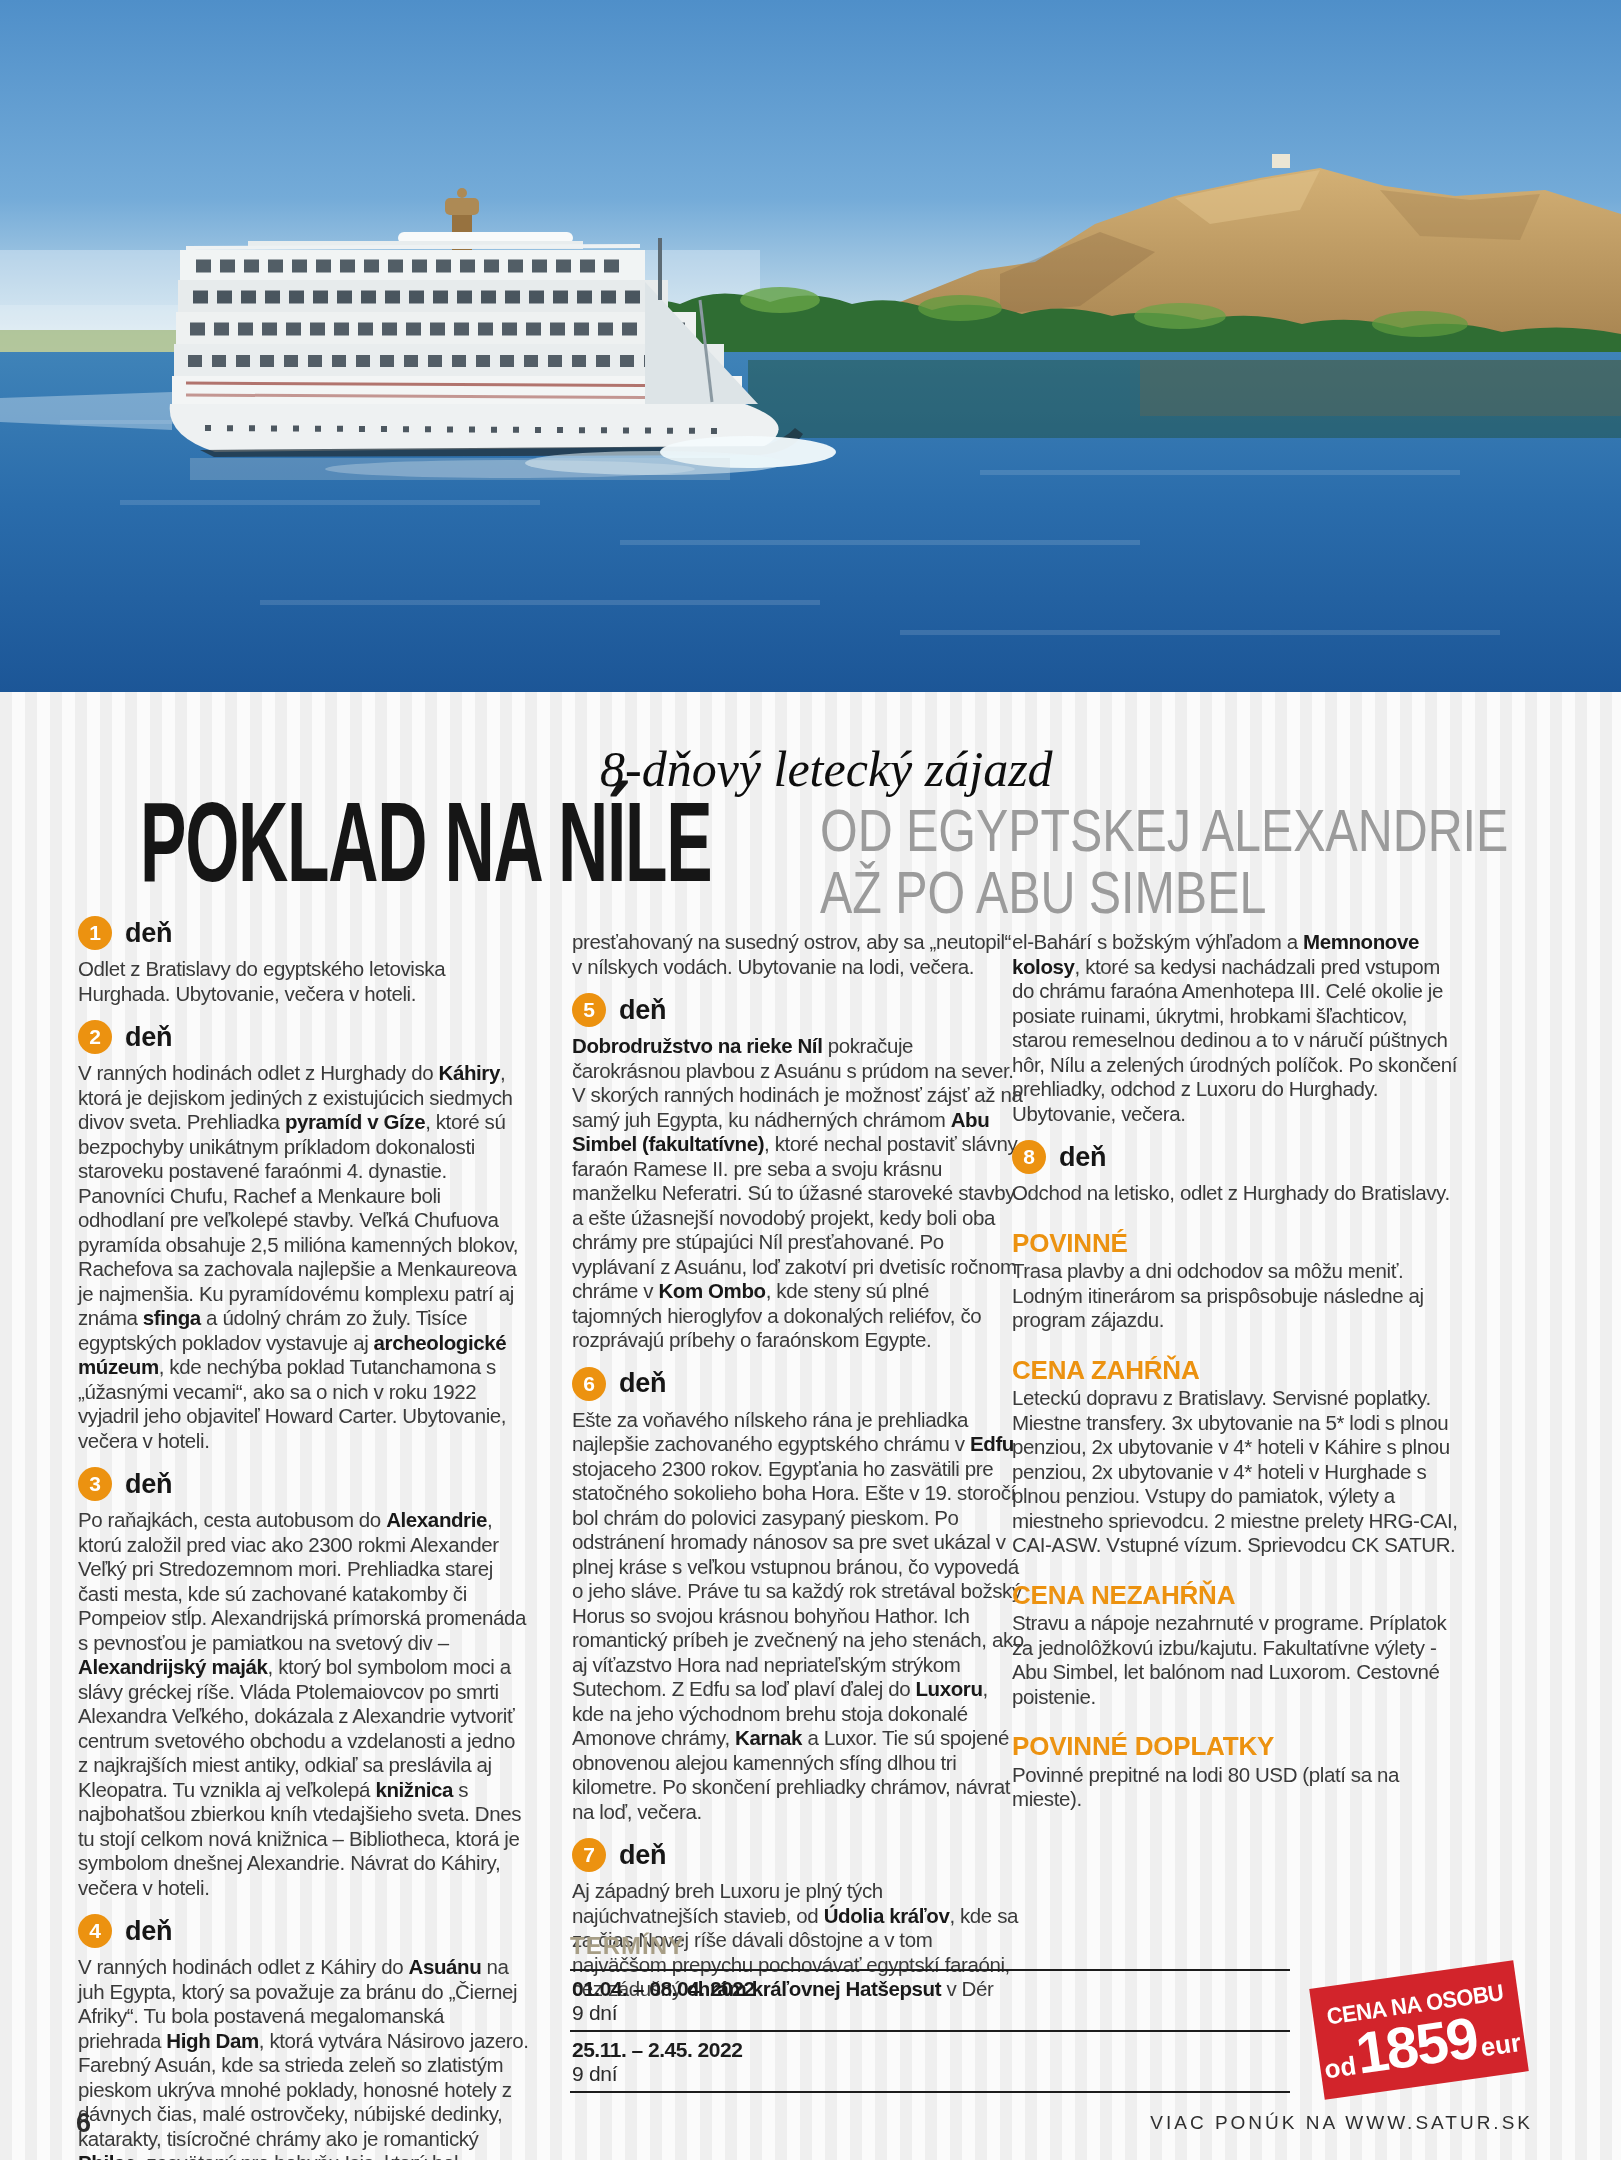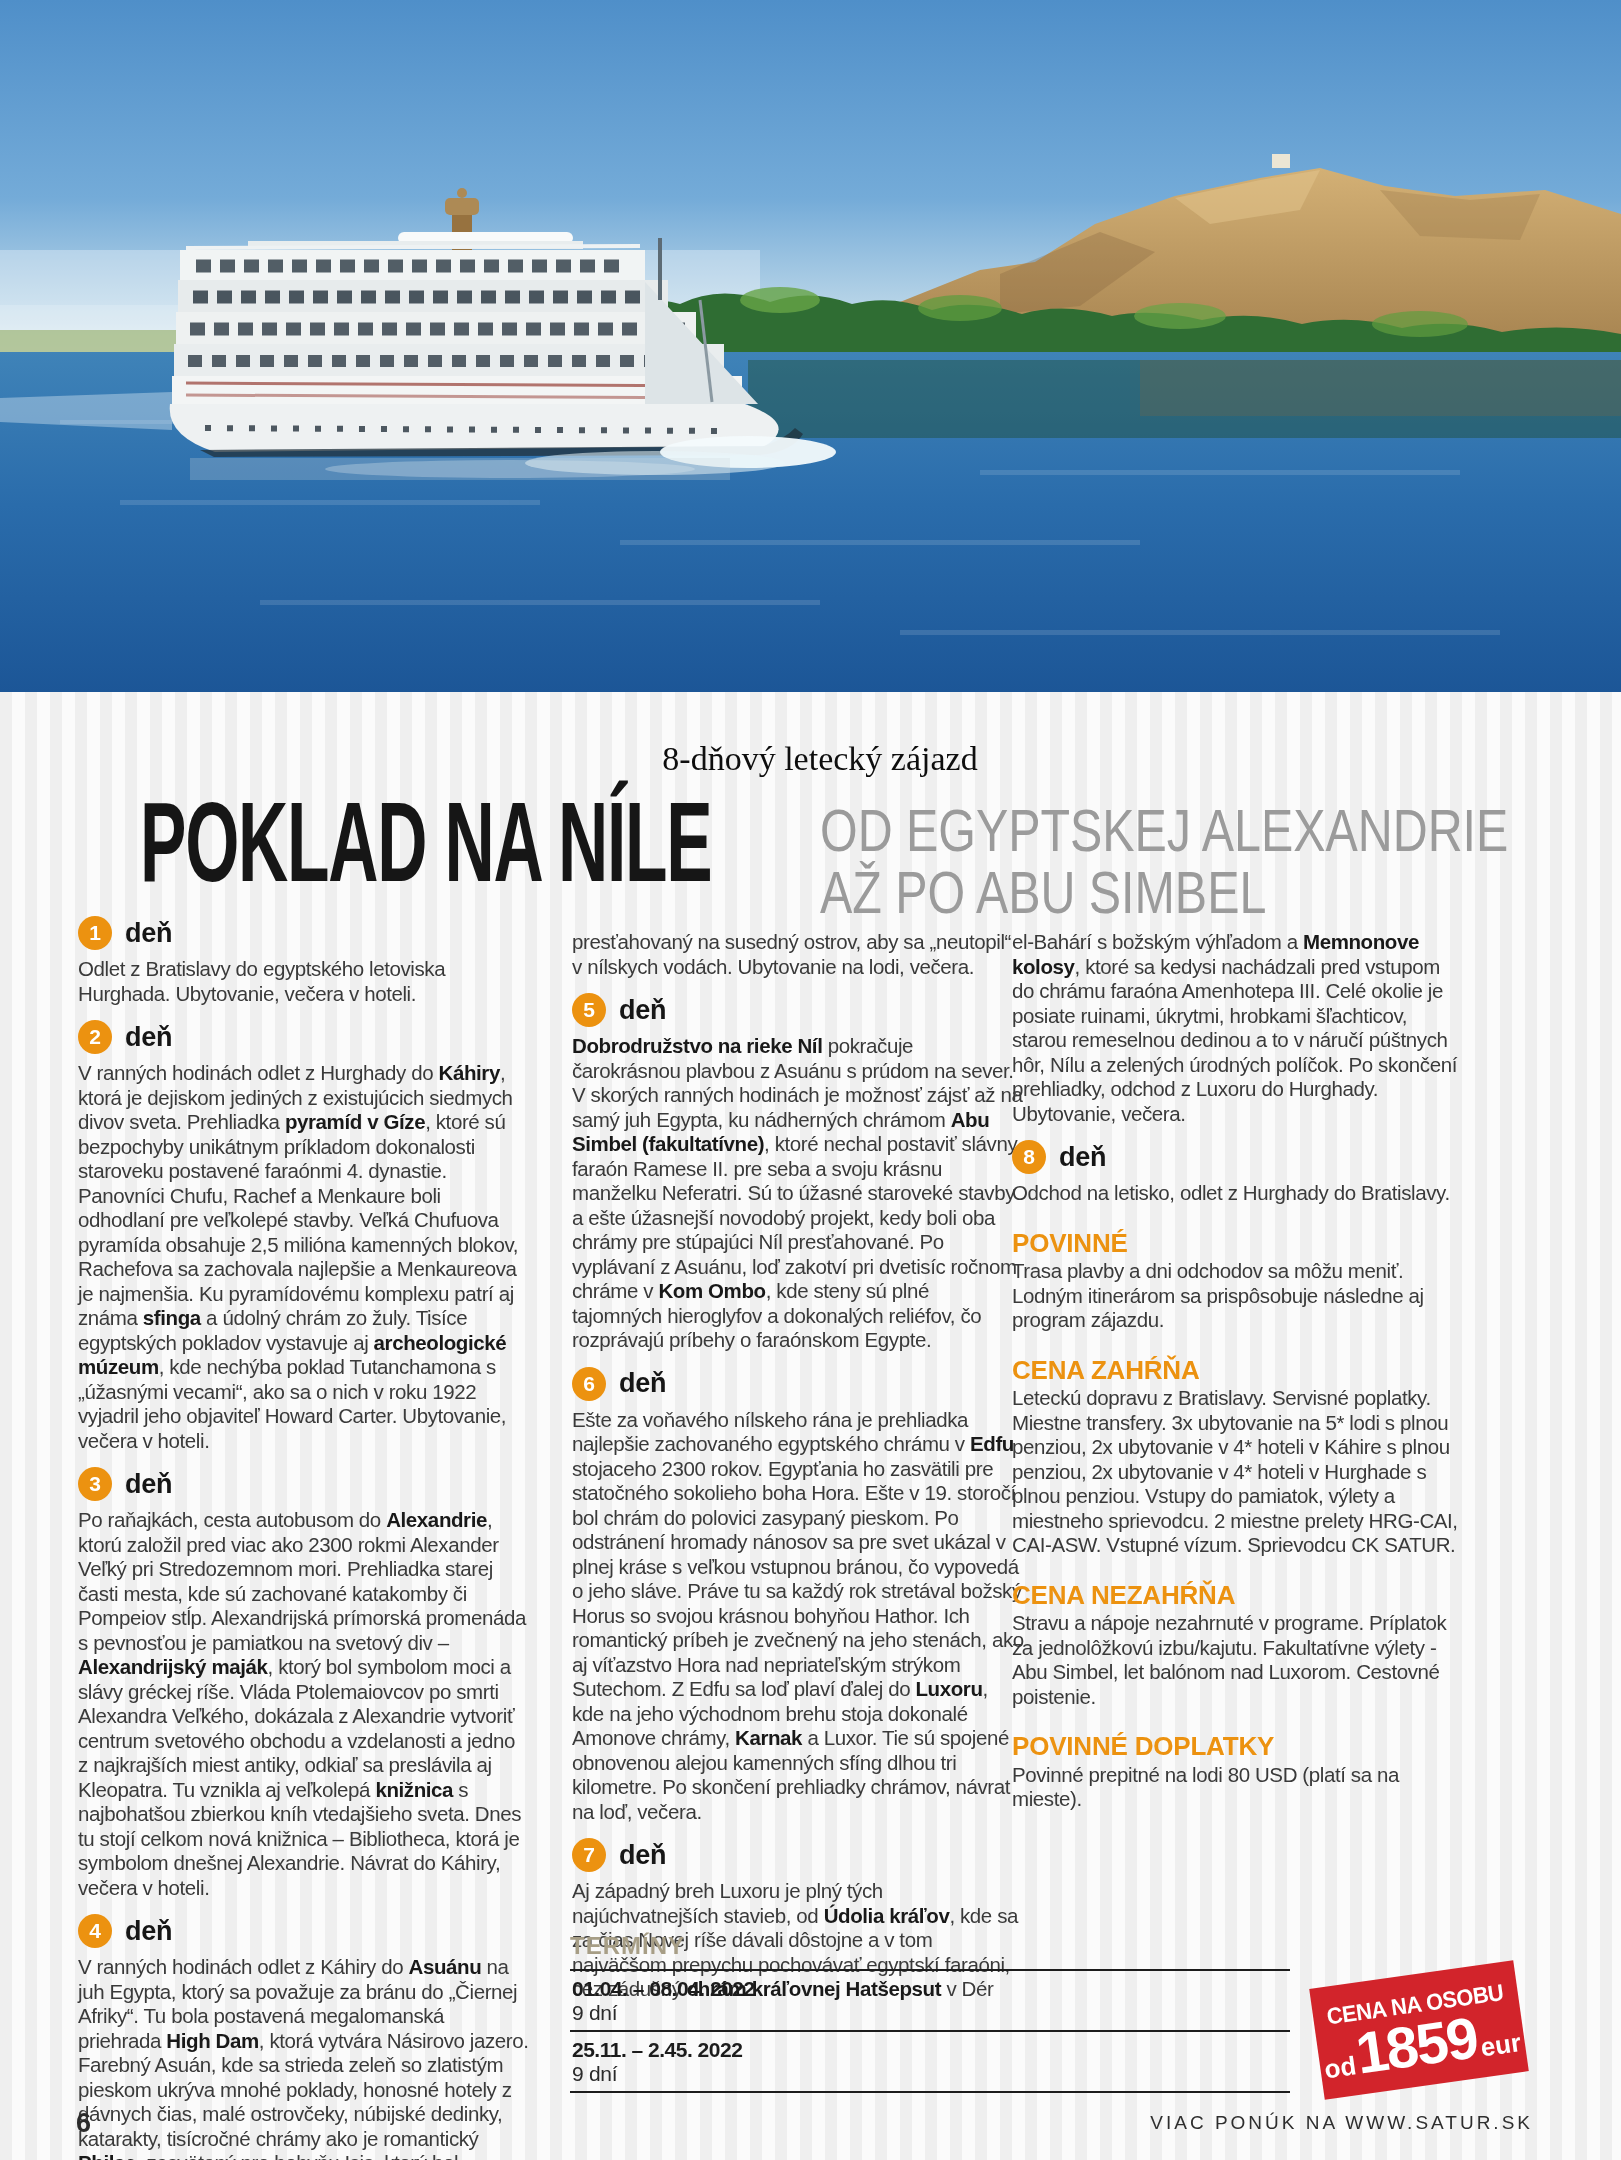--- a/index.html
+++ b/index.html
@@ -8,22 +8,22 @@
     position:relative; width:1621px; height:2160px; margin:0 auto; overflow:hidden;
     font-family:"Liberation Sans", sans-serif;
     background:repeating-linear-gradient(90deg,#efefef 0px,#efefef 12px,#fbfbfb 12px,#fbfbfb 25px);
   }
   
   .photo { position:absolute; left:0; top:0; width:1621px; height:692px; }
   .photo svg { display:block; width:100%; height:100%; }
   
   .kicker {
     position:absolute; left:600px; top:740px; width:440px;
-    font-family:"Liberation Serif", serif; font-weight:400;
-    font-size:34px; color:#0e0e0e; text-align:center; white-space:nowrap;
+    font-family:"Liberation Serif", serif; font-style:italic; font-weight:400;
+    font-size:50px; color:#0e0e0e; text-align:center; white-space:nowrap;
   }
   .big-title {
     position:absolute; left:140px; top:792px;
     font-size:114px; line-height:100px; font-weight:700; color:#161616;
     white-space:nowrap; transform:scaleX(0.61); transform-origin:left top;
     letter-spacing:-2px;
   }
   .subtitle {
     position:absolute; left:820px; top:800px;
     font-size:59px; line-height:62px; font-weight:400; color:#9b9b9b;

